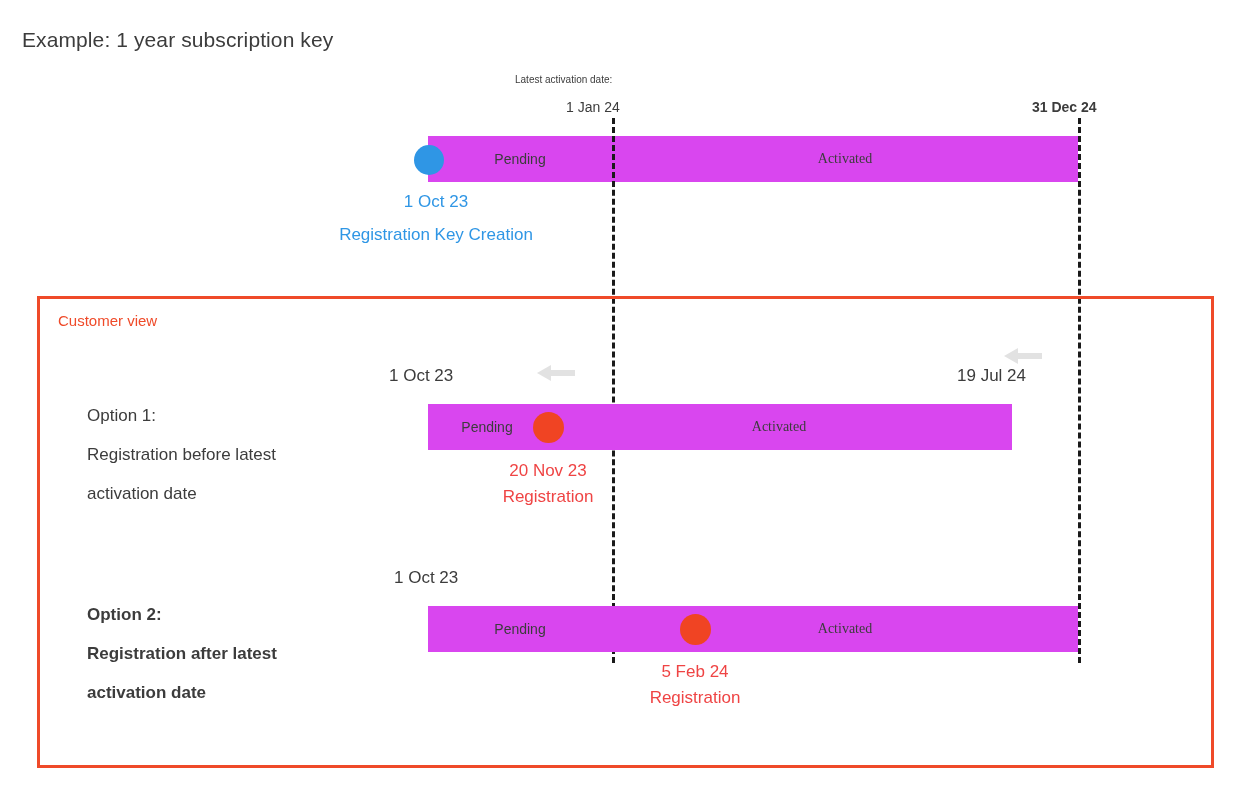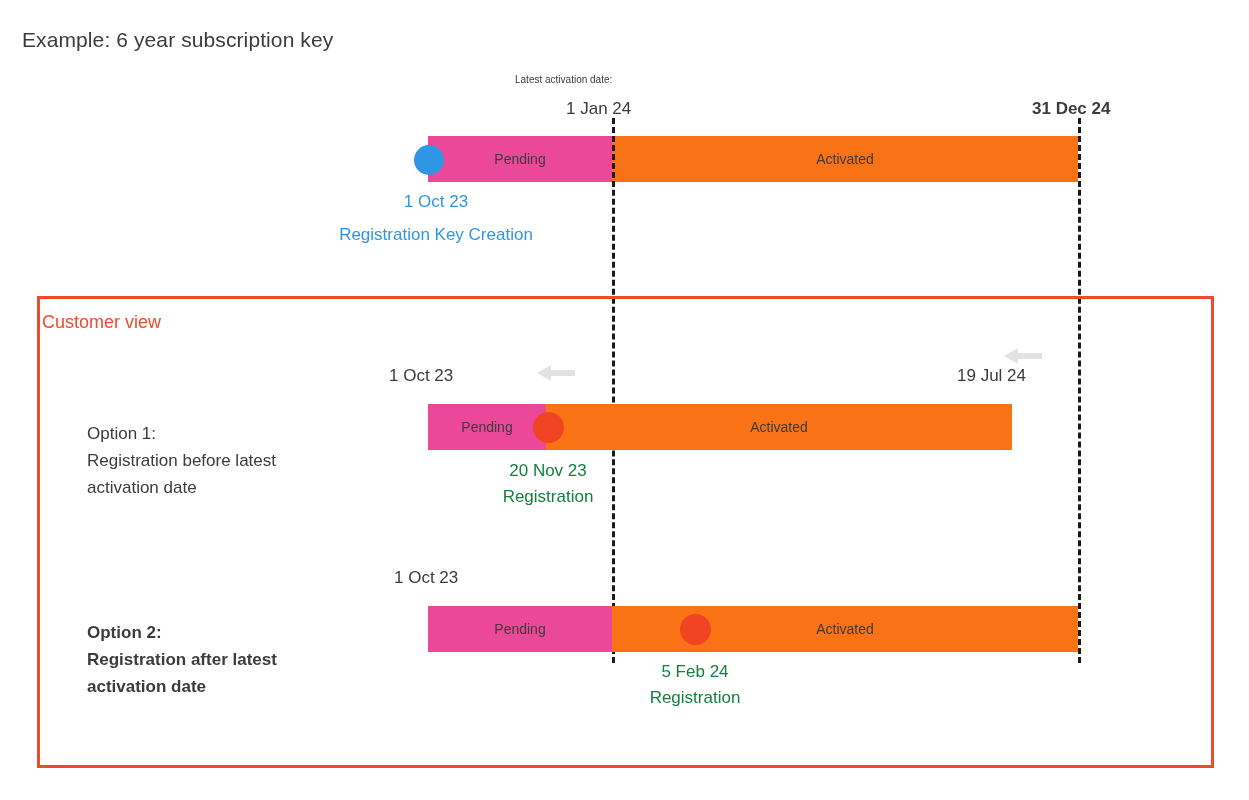--- a/index.html
+++ b/index.html
@@ -32,38 +32,39 @@
 
   
   #top-caption {
     left: 515px;
     top: 74px;
     font-size: 10px;
     color: #3c3c3c;
     white-space: nowrap;
   }
   .date-top {
-    font-size: 17px;
+    font-size: 14px;
     color: #3c3c3c;
     white-space: nowrap;
   }
   #top-date-start { left: 566px; top: 99px; }
   #top-date-end   { left: 1032px; top: 99px; font-weight: bold; }
 
   
   .bar {
     position: absolute;
     height: 46px;
     box-sizing: border-box;
   }
   .bar-pending {
-    background: #ec4899;
+    background: #d946ef;
   }
   .bar-activated {
-    background: #f97316;
+    background: #d946ef;
+    font-family: Liberation Serif, serif;
   }
   .bar-label {
     position: absolute;
     left: 0;
     right: 0;
     top: 50%;
     transform: translateY(-50%);
     text-align: center;
     font-size: 14px;
     color: #3c3c3c;
@@ -100,51 +101,50 @@
   #customer-view-box {
     left: 37px;
     top: 296px;
     width: 1177px;
     height: 472px;
     border: 3px solid #ef4a29;
     box-sizing: border-box;
     background: transparent;
   }
   #customer-view-title {
-    left: 42px;
+    left: 58px;
     top: 312px;
-    font-size: 18px;
+    font-size: 15px;
     color: #ef4a29;
     white-space: nowrap;
   }
 
   
   .option-desc {
     font-size: 17px;
-    line-height: 27px;
+    line-height: 39px;
     color: #3c3c3c;
     width: 300px;
-    margin-top: 24px;
   }
   #option1-desc { left: 87px; top: 396px; }
   #option2-desc { left: 87px; top: 595px; font-weight: bold; }
 
   
   .date-plain {
     font-size: 17px;
     color: #3c3c3c;
     white-space: nowrap;
   }
   #opt1-start-date { left: 389px; top: 366px; }
   #opt1-end-date   { left: 957px; top: 366px; }
   #opt2-start-date { left: 394px; top: 568px; }
 
   
   .red-text {
-    color: #15803d;
+    color: #ef4444;
     font-size: 17px;
     white-space: nowrap;
     text-align: center;
   }
   #opt1-reg-date  { left: 448px; top: 461px; width: 200px; }
   #opt1-reg-label { left: 448px; top: 487px; width: 200px; }
   #opt2-reg-date  { left: 595px; top: 662px; width: 200px; }
   #opt2-reg-label { left: 595px; top: 688px; width: 200px; }
 
   
@@ -152,21 +152,21 @@
     position: absolute;
     width: 42px;
     height: 22px;
     color: #e0e0e0;
   }
   .arrow-left svg { display: block; width: 42px; height: 22px; }
 </style>
 </head>
 <body>
 
-<div class="abs" id="page-title">Example: 6 year subscription key</div>
+<div class="abs" id="page-title">Example: 1 year subscription key</div>
 
 <div class="abs" id="top-caption">Latest activation date:</div>
 
 <div class="abs date-top" id="top-date-start">1 Jan 24</div>
 
 <div class="abs date-top" id="top-date-end">31 Dec 24</div>
 
 <div class="bar bar-pending" style="left:428px; top:136px; width:184px;">
   <span class="bar-label">Pending</span>
 </div>

